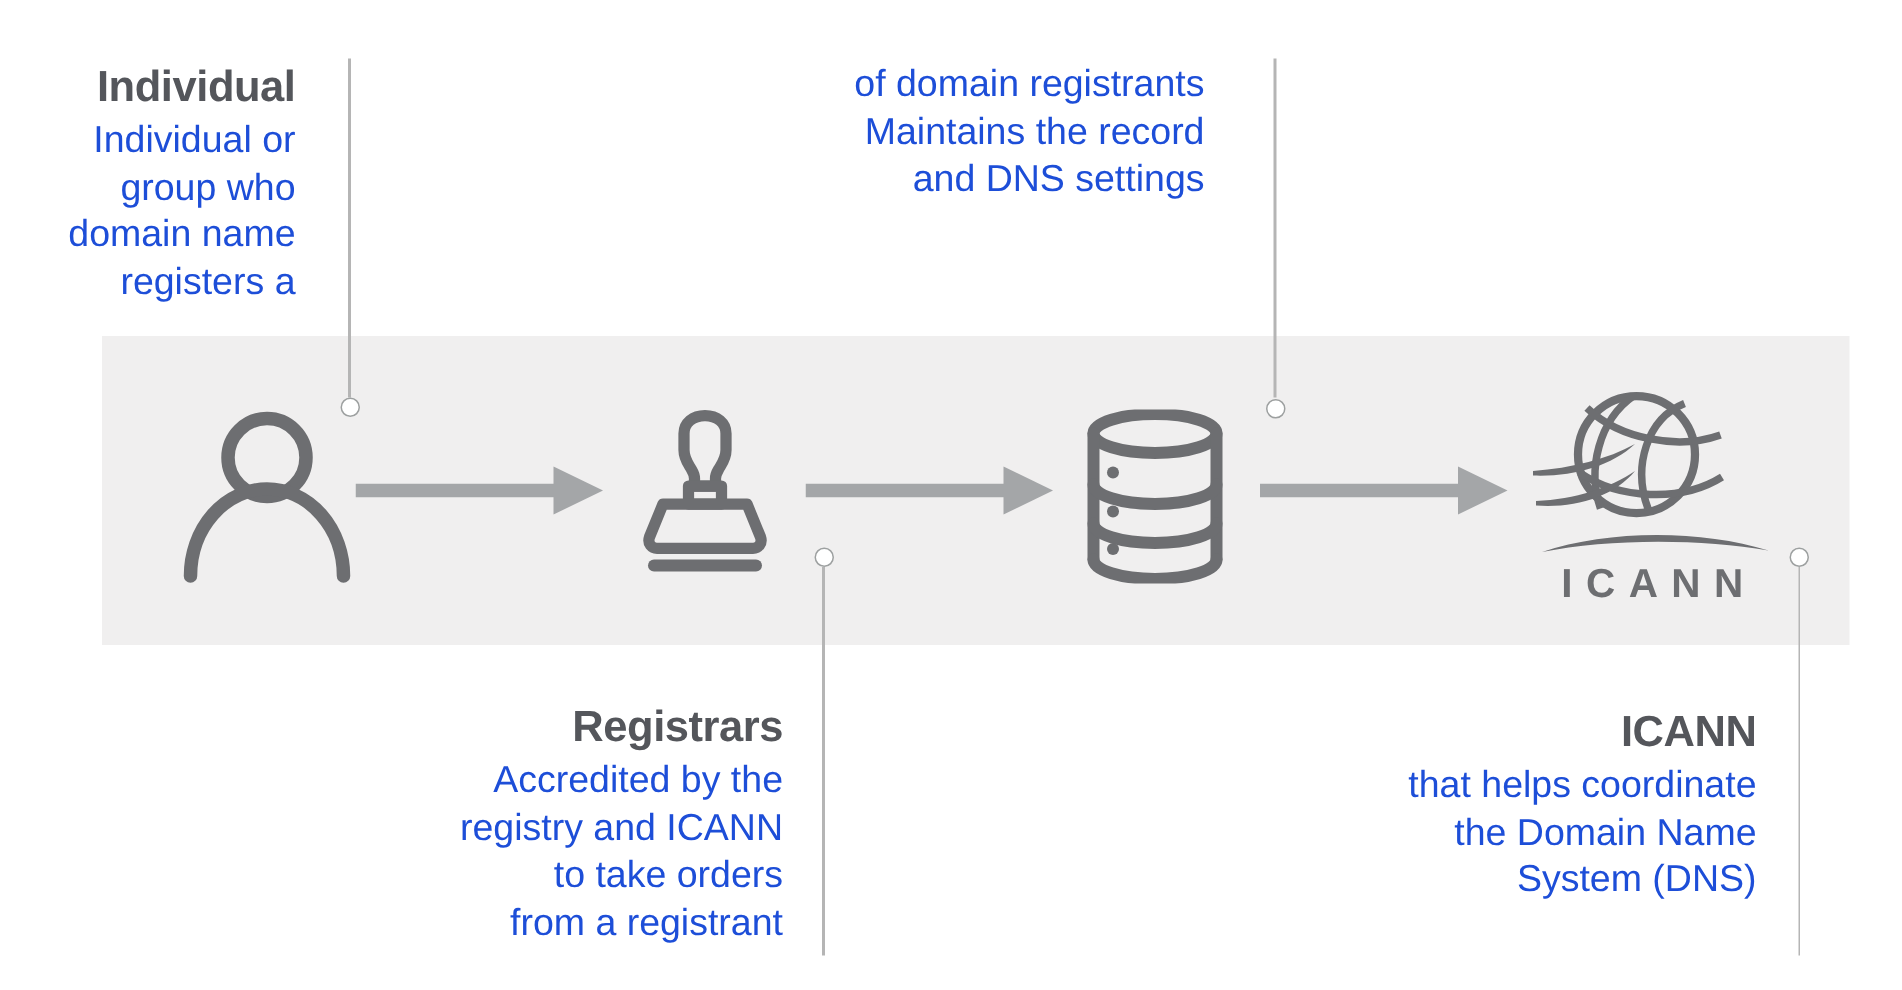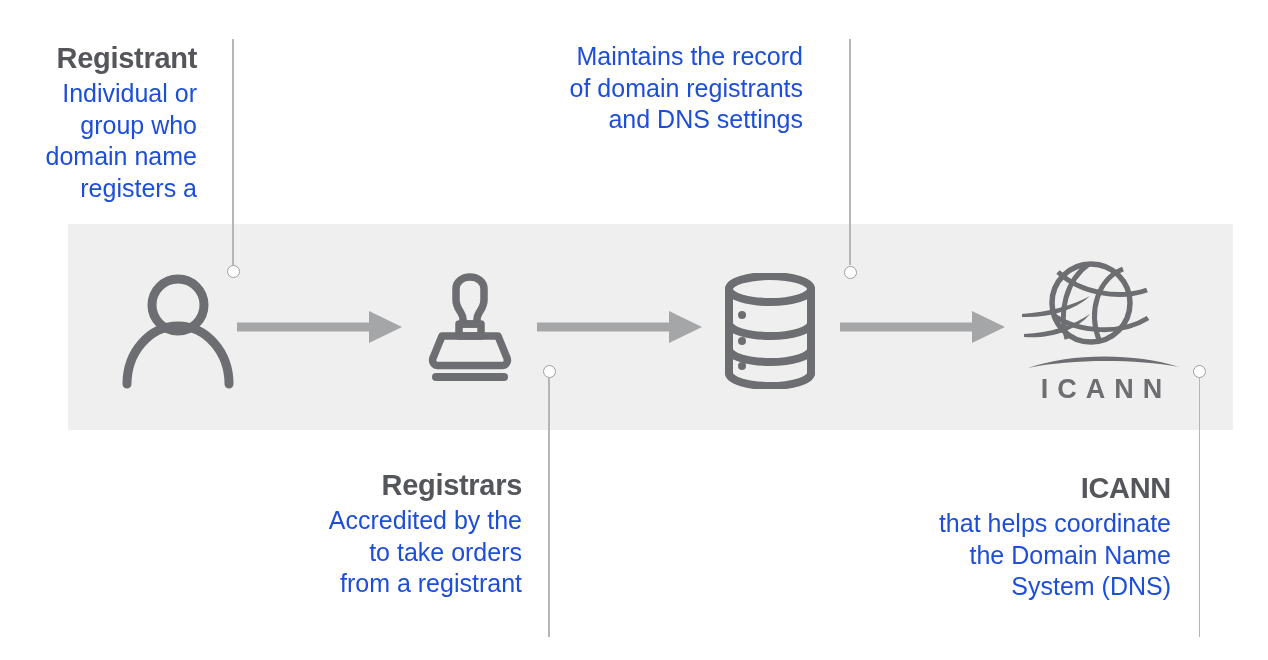--- a/index.html
+++ b/index.html
@@ -130,36 +130,37 @@
     </g>
     <g fill="#6d6e71">
       <path d="M 0 58 C 26 56 50 50 68 40 C 52 55 26 62 0 61 Z"></path>
       <path d="M 2 78 C 28 77 52 69 68 58 C 54 75 28 83 2 81 Z"></path>
       <path d="M 6 112 C 50 97 112 97 157 111 C 112 103 50 103 6 112 Z"></path>
     </g>
     <text x="84" y="142" text-anchor="middle" font-family="Liberation Sans, sans-serif" font-size="27" font-weight="bold" letter-spacing="9" fill="#6d6e71">ICANN</text>
   </svg>
 
   <div class="label" style="right:1071px; top:41px;">
-    <h2>Registrant</h2>
+    <h2>Individual</h2>
     <div class="line">Individual or</div>
     <div class="line">group who</div>
     <div class="line">domain name</div>
     <div class="line">registers a</div>
   </div>
 
   <div class="label" style="right:465px; top:41px;">
+    <div class="line">of domain registrants</div>
     <div class="line">Maintains the record</div>
-    <div class="line">of domain registrants</div>
     <div class="line">and DNS settings</div>
   </div>
 
   <div class="label" style="right:746px; top:468px;">
     <h2>Registrars</h2>
     <div class="line">Accredited by the</div>
+    <div class="line">registry and ICANN</div>
     <div class="line">to take orders</div>
     <div class="line">from a registrant</div>
   </div>
 
   <div class="label" style="right:97px; top:471px;">
     <h2>ICANN</h2>
     <div class="line">that helps coordinate</div>
     <div class="line">the Domain Name</div>
     <div class="line">System (DNS)</div>
   </div>

